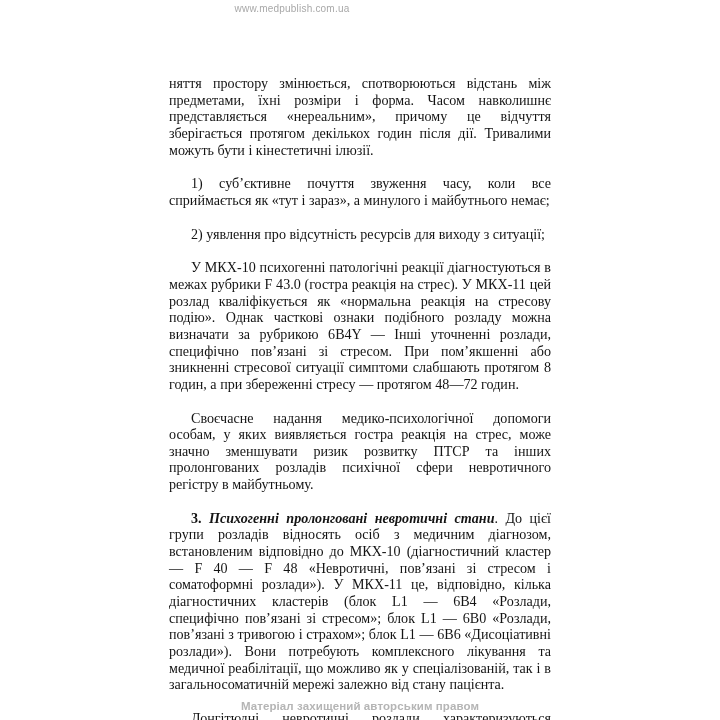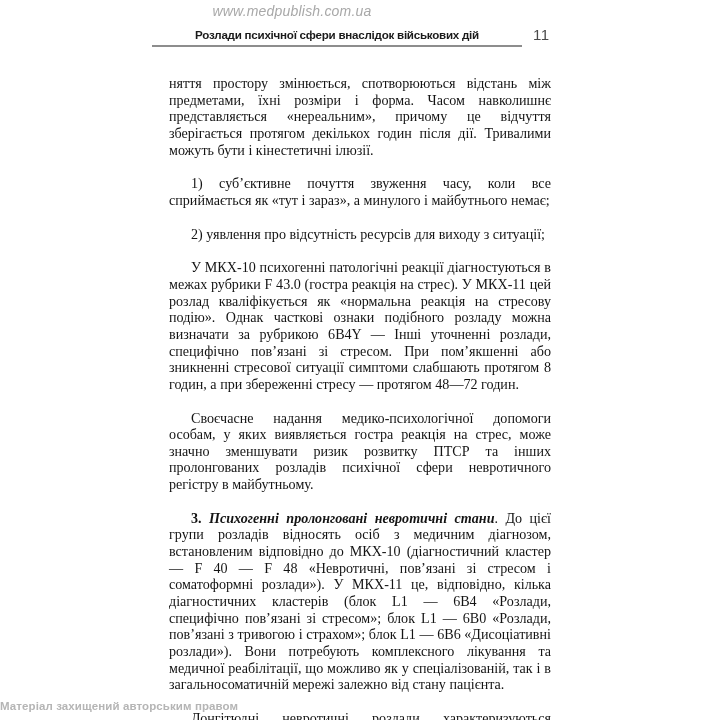--- a/index.html
+++ b/index.html
@@ -25,26 +25,25 @@
   }
 
   
   .site-watermark {
     position: absolute;
     top: 3px;
     left: 0;
     width: 584px;
     text-align: center;
     font-family: "Liberation Sans", "DejaVu Sans", sans-serif;
-    font-size: 14px;
+    font-size: 10px;
     letter-spacing: 0.2px;
     color: #a8a8a8;
     font-weight: 400;
     user-select: none;
-    font-style: italic;
   }
 
   
   .running-head {
     position: absolute;
     top: 28px;
     left: 152px;
     width: 416px;
     height: 22px;
   }
@@ -108,41 +107,36 @@
     font-weight: 700;
     font-style: normal;
   }
 
   
   .copyright-watermark {
     position: absolute;
     bottom: 8px;
     left: 0;
     width: 720px;
-    text-align: left;
+    text-align: center;
     font-family: "Liberation Sans", "DejaVu Sans", sans-serif;
     font-size: 11.5px;
     color: #b5b5b5;
     font-weight: 600;
     letter-spacing: 0.1px;
     user-select: none;
   }
 </style>
 </head>
 <body>
 
 <div class="page">
 
   <div class="site-watermark">www.medpublish.com.ua</div>
 
-  <div class="running-head">
-    <div class="running-head-title">Розлади психічної сфери внаслідок військових дій</div>
-    <div class="running-head-rule"></div>
-    <div class="page-number">11</div>
-  </div>
 
   <div class="body-text">
 
     <p class="noindent">няття простору змінюється, спотворюються відстань між предмета­ми, їхні розміри і форма. Часом навколишнє представляється «нере­альним», причому це відчуття зберігається протягом декількох годин після дії. Тривалими можуть бути і кінестетичні ілюзії.</p>
     <p>1) суб’єктивне почуття звуження часу, коли все сприймається як «тут і зараз», а минулого і майбутнього немає;</p>
     <p>2) уявлення про відсутність ресурсів для виходу з ситуації;</p>
     <p>У МКХ-10 психогенні патологічні реакції діагностуються в межах рубрики F 43.0 (гостра реакція на стрес). У МКХ-11 цей розлад кваліфікується як «нормальна реакція на стресову подію». Однак част­кові ознаки подібного розладу можна визначати за рубрикою 6B4Y — Інші уточненні розлади, специфічно пов’язані зі стресом. При пом’як­шенні або зникненні стресової ситуації симптоми слабшають протя­гом 8 годин, а при збереженні стресу — протягом 48—72 годин.</p>
     <p>Своєчасне надання медико-психологічної допомоги особам, у яких виявляється гостра реакція на стрес, може значно зменшувати ризик розвитку ПТСР та інших пролонгованих розладів психічної сфери невротичного регістру в майбутньому.</p>
 
     <p><span class="run-head-num">3.</span><span> </span><span class="run-head-term">Психогенні пролонговані невротичні стани</span><span>. До цієї групи роз­ладів відносять осіб з медичним діагнозом, встановленим відповідно до МКХ-10 (діагностичний кластер — F 40 — F 48 «Невротичні, пов’язані зі стресом і соматоформні розлади»). У МКХ-11 це, від­повідно, кілька діагностичних кластерів (блок L1 — 6B4 «Розлади, специфічно пов’язані зі стресом»; блок L1 — 6B0 «Розлади, пов’язані з тривогою  і страхом»; блок L1 — 6B6 «Дисоціативні розлади»). Вони потребують комплексного лікування та медичної реабілітації, що можливо як у спеціалізованій, так і в загальносоматичній мережі залежно від стану пацієнта.</span></p>

